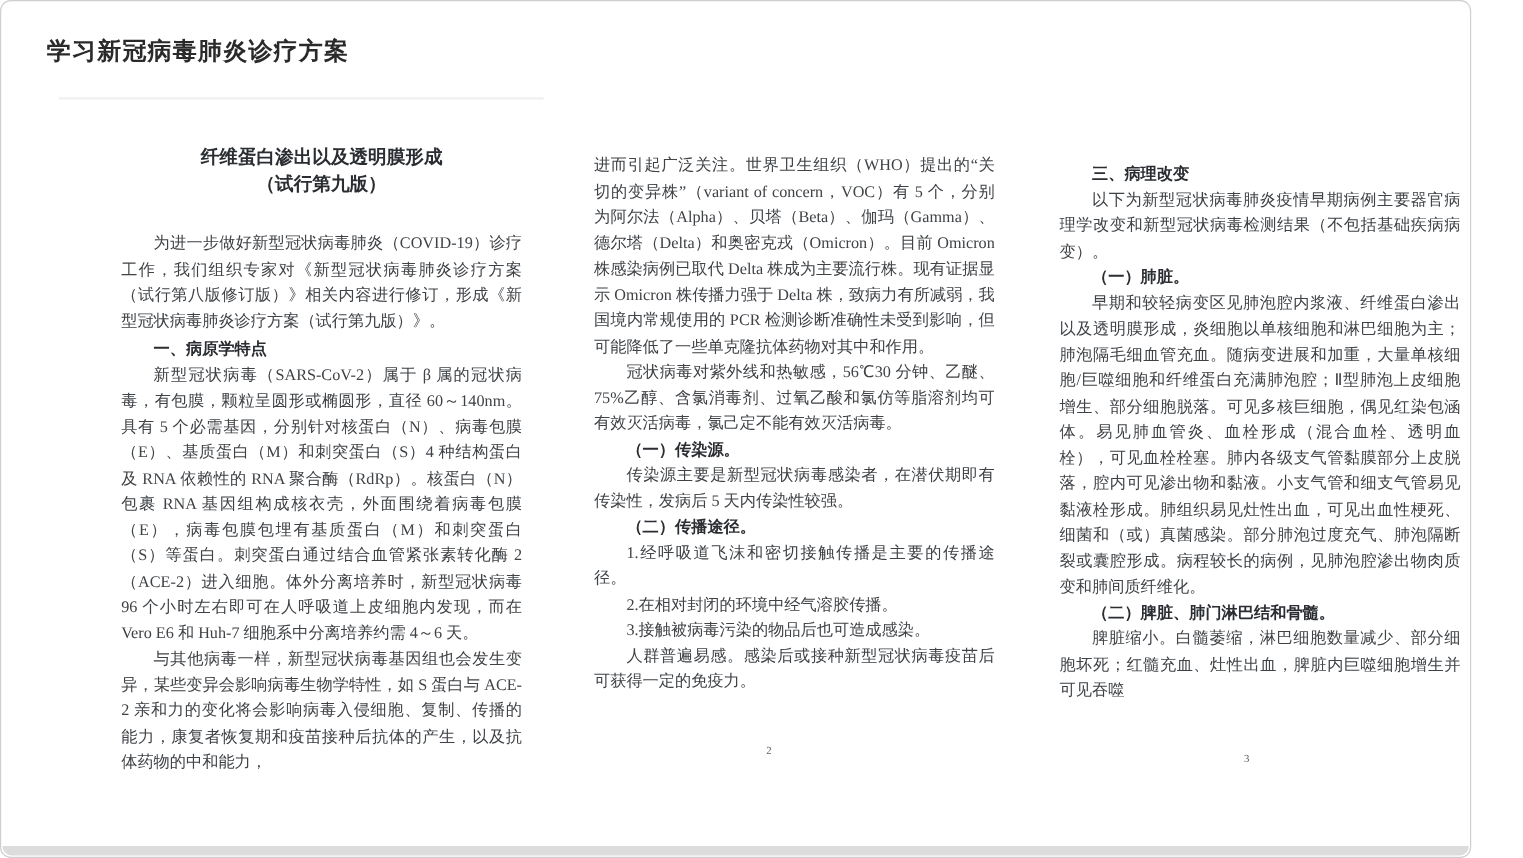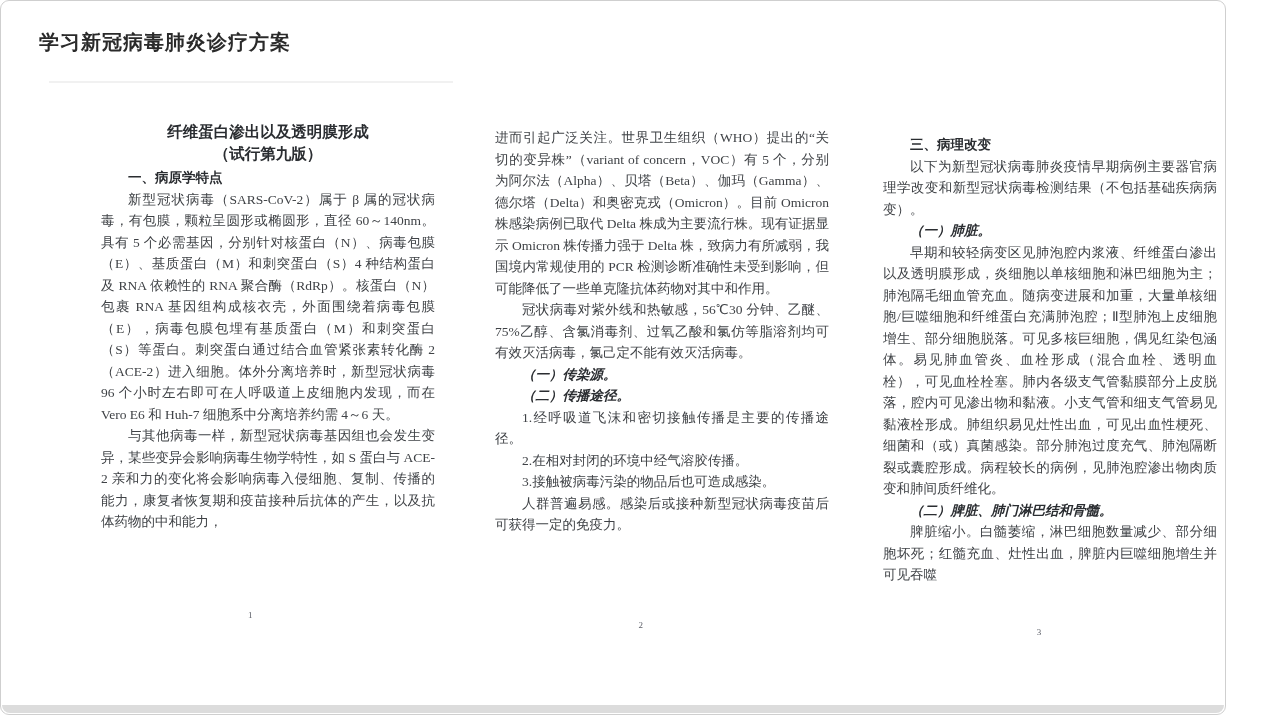--- a/index.html
+++ b/index.html
@@ -68,21 +68,20 @@
     margin:2px 0 0 0;
     font-weight:bold;
     text-indent:2em;
     color:var(--c-heading-text);
   }
   .h2{
     margin:0;
     font-weight:bold;
     text-indent:2em;
     color:var(--c-heading-text);
-    font-style:italic;
   }
   .pnum{
     position:absolute;
     font-size:9px;
     color:var(--c-pagenum);
     font-family:"Liberation Serif", serif;
     line-height:10px;
   }
   .page-1 .pnum{top:489px;left:44%;}
   .page-2 .pnum{top:493px;left:43%;}
@@ -103,30 +102,32 @@
 <div class="window">
 
   <h1 class="app-title">学习新冠病毒肺炎诊疗方案</h1>
   <div class="header-divider"></div>
 
   <div>
 
     <section class="page page-1">
       <div class="doc-title">纤维蛋白渗出以及透明膜形成</div>
       <div class="doc-title">（试行第九版）</div>
+      <p class="para gap-top">为进一步做好新型冠状病毒肺炎（COVID-19）诊疗工作，我们组织专家对《新型冠状病毒肺炎诊疗方案（试行第八版修订版）》相关内容进行修订，形成《新型冠状病毒肺炎诊疗方案（试行第九版）》。</p>
       <div class="h1">一、病原学特点</div>
       <p class="para">新型冠状病毒（SARS-CoV-2）属于 β 属的冠状病毒，有包膜，颗粒呈圆形或椭圆形，直径 60～140nm。具有 5 个必需基因，分别针对核蛋白（N）、病毒包膜（E）、基质蛋白（M）和刺突蛋白（S）4 种结构蛋白及 RNA 依赖性的 RNA 聚合酶（RdRp）。核蛋白（N）包裹 RNA 基因组构成核衣壳，外面围绕着病毒包膜（E），病毒包膜包埋有基质蛋白（M）和刺突蛋白（S）等蛋白。刺突蛋白通过结合血管紧张素转化酶 2（ACE-2）进入细胞。体外分离培养时，新型冠状病毒 96 个小时左右即可在人呼吸道上皮细胞内发现，而在 Vero E6 和 Huh-7 细胞系中分离培养约需 4～6 天。</p>
       <p class="para">与其他病毒一样，新型冠状病毒基因组也会发生变异，某些变异会影响病毒生物学特性，如 S 蛋白与 ACE-2 亲和力的变化将会影响病毒入侵细胞、复制、传播的能力，康复者恢复期和疫苗接种后抗体的产生，以及抗体药物的中和能力，</p>
       <div class="pnum">1</div>
     </section>
 
     <section class="page page-2">
       <p class="para no-indent">进而引起广泛关注。世界卫生组织（WHO）提出的“关切的变异株”（variant of concern，VOC）有 5 个，分别为阿尔法（Alpha）、贝塔（Beta）、伽玛（Gamma）、德尔塔（Delta）和奥密克戎（Omicron）。目前 Omicron 株感染病例已取代 Delta 株成为主要流行株。现有证据显示 Omicron 株传播力强于 Delta 株，致病力有所减弱，我国境内常规使用的 PCR 检测诊断准确性未受到影响，但可能降低了一些单克隆抗体药物对其中和作用。</p>
       <p class="para">冠状病毒对紫外线和热敏感，56℃30 分钟、乙醚、75%乙醇、含氯消毒剂、过氧乙酸和氯仿等脂溶剂均可有效灭活病毒，氯己定不能有效灭活病毒。</p>
       <div class="h2">（一）传染源。</div>
+      <p class="para">传染源主要是新型冠状病毒感染者，在潜伏期即有传染性，发病后 5 天内传染性较强。</p>
       <div class="h2">（二）传播途径。</div>
       <p class="para">1.经呼吸道飞沫和密切接触传播是主要的传播途径。</p>
       <p class="para">2.在相对封闭的环境中经气溶胶传播。</p>
       <p class="para">3.接触被病毒污染的物品后也可造成感染。</p>
       <p class="para">人群普遍易感。感染后或接种新型冠状病毒疫苗后可获得一定的免疫力。</p>
       <div class="pnum">2</div>
     </section>
 
     <section class="page page-3">
       <div class="h1">三、病理改变</div>

